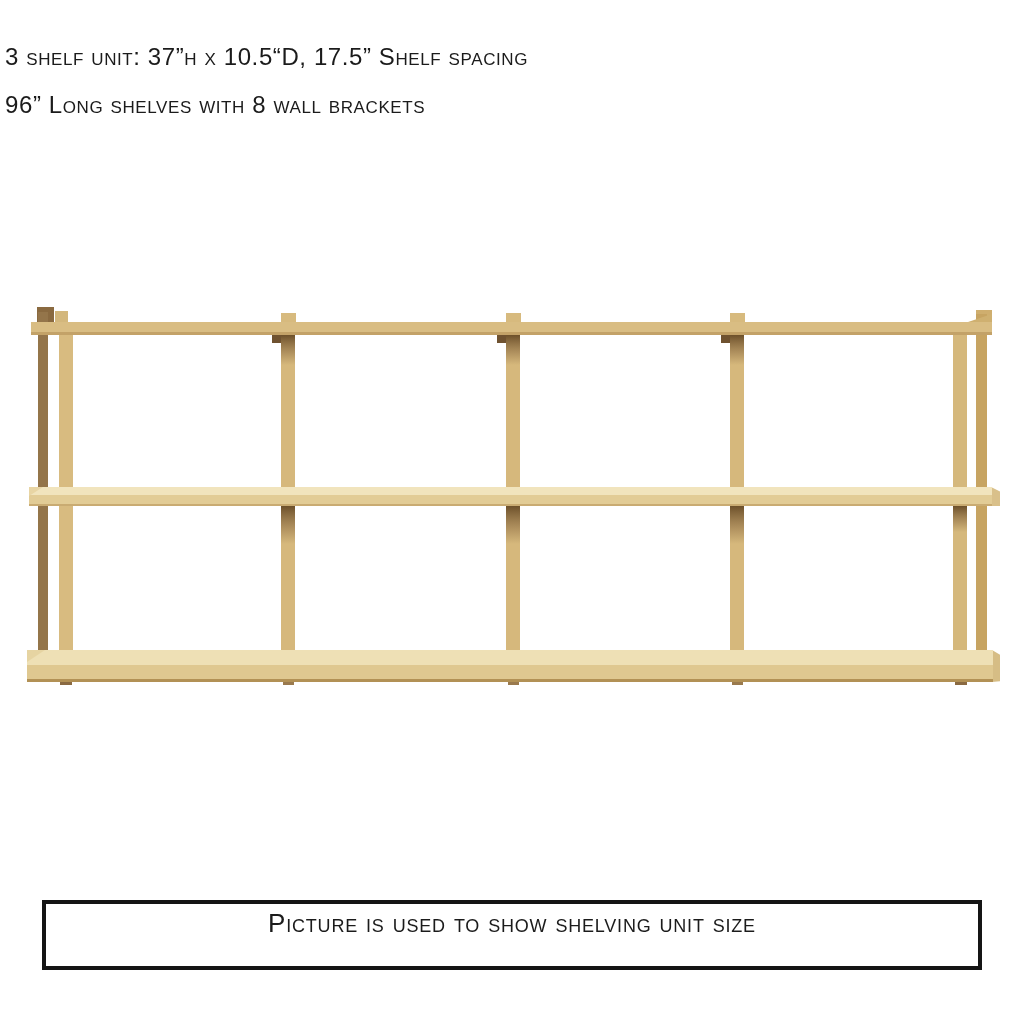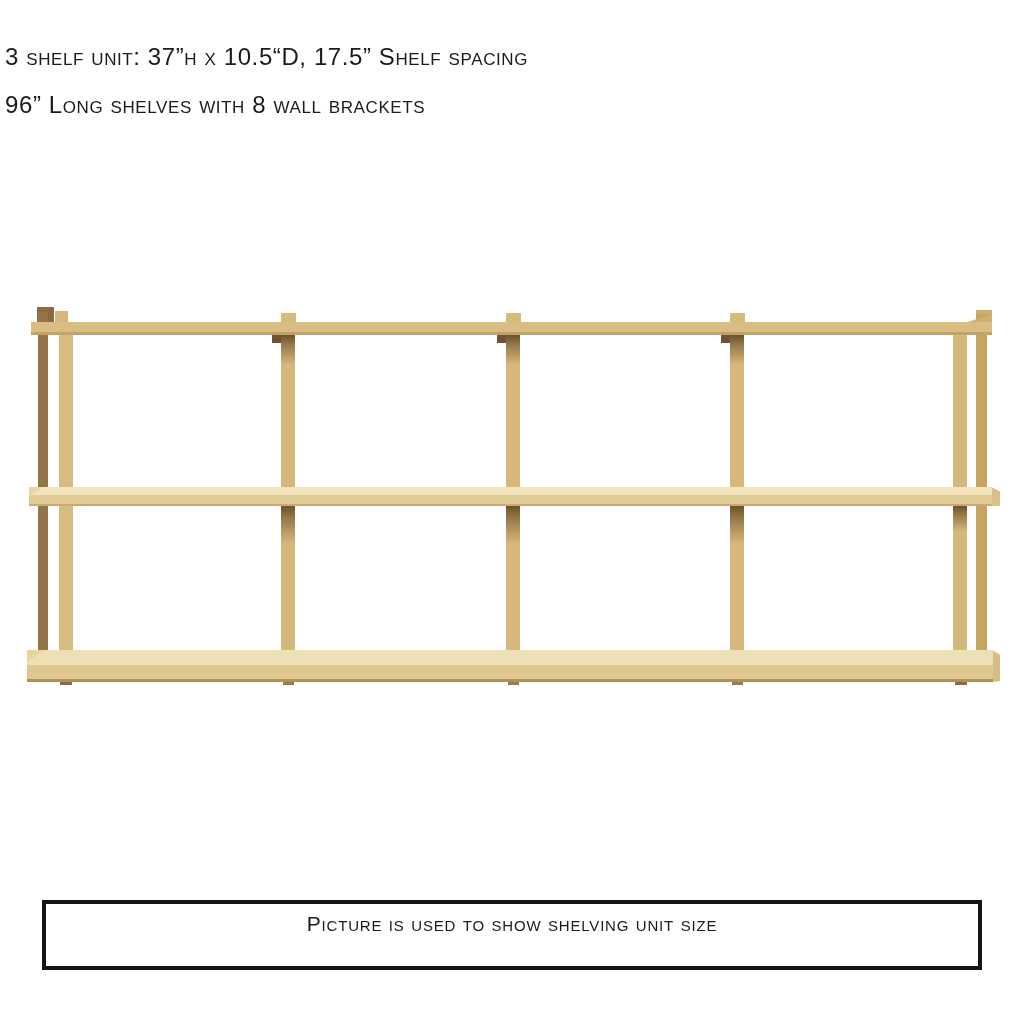--- a/index.html
+++ b/index.html
@@ -50,21 +50,21 @@
     position: absolute;
     left: 42px;
     top: 900px;
     width: 940px;
     height: 70px;
     box-sizing: border-box;
     border: 4px solid #151515;
     background: #ffffff;
     text-align: center;
     font-variant: small-caps;
-    font-size: 21px;
+    font-size: 26px;
     letter-spacing: 0.8px;
     padding-top: 6px;
   }
   .disclaimer .d-line {
     line-height: 27px;
     white-space: nowrap;
   }
 </style>
 </head>
 <body>

